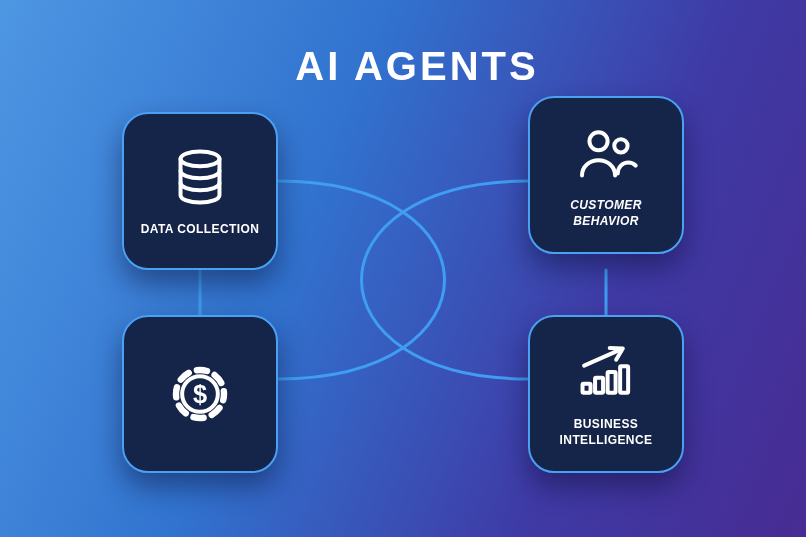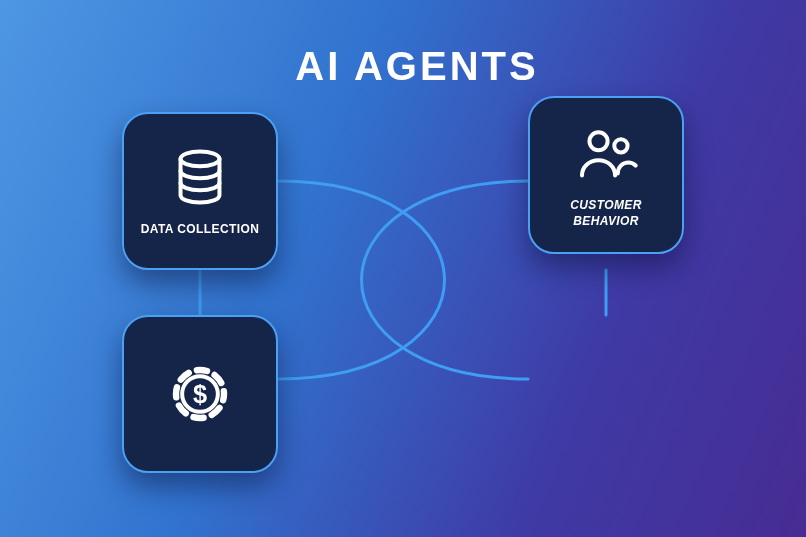--- a/index.html
+++ b/index.html
@@ -110,14 +110,27 @@
   <div class="card card-bl">
     <span class="icon">
       <svg viewBox="0 0 24 24" fill="none" stroke="currentColor" stroke-linecap="round" stroke-linejoin="round">
         <circle cx="12" cy="12" r="9" stroke-width="2.4" stroke-dasharray="3.9 3.17" stroke-dashoffset="1.5"></circle>
         <circle cx="12" cy="12" r="6.7" stroke-width="1.5"></circle>
         <text x="12" y="15.4" text-anchor="middle" font-size="9.5" font-weight="700" fill="currentColor" stroke="none" font-family="Liberation Sans, sans-serif">$</text>
       </svg>
     </span>
   </div>
 
+  <div class="card card-br">
+    <span class="icon">
+      <svg viewBox="0 0 24 24" fill="none" stroke="currentColor" stroke-width="1.5" stroke-linecap="round" stroke-linejoin="round">
+        <rect x="3.2" y="16.4" width="3" height="3.4" rx="0.4"></rect>
+        <rect x="7.9" y="14.2" width="3" height="5.6" rx="0.4"></rect>
+        <rect x="12.6" y="12" width="3" height="7.8" rx="0.4"></rect>
+        <rect x="17.3" y="9.8" width="3" height="10" rx="0.4"></rect>
+        <path d="M3.8 9.6 L17.8 3.4"></path>
+        <path d="M13.4 3 L18.3 3.2 L15.8 7.4"></path>
+      </svg>
+    </span>
+    <span class="card-label">BUSINESS INTELLIGENCE</span>
+  </div>
 
 </div>
 
 </body></html>

